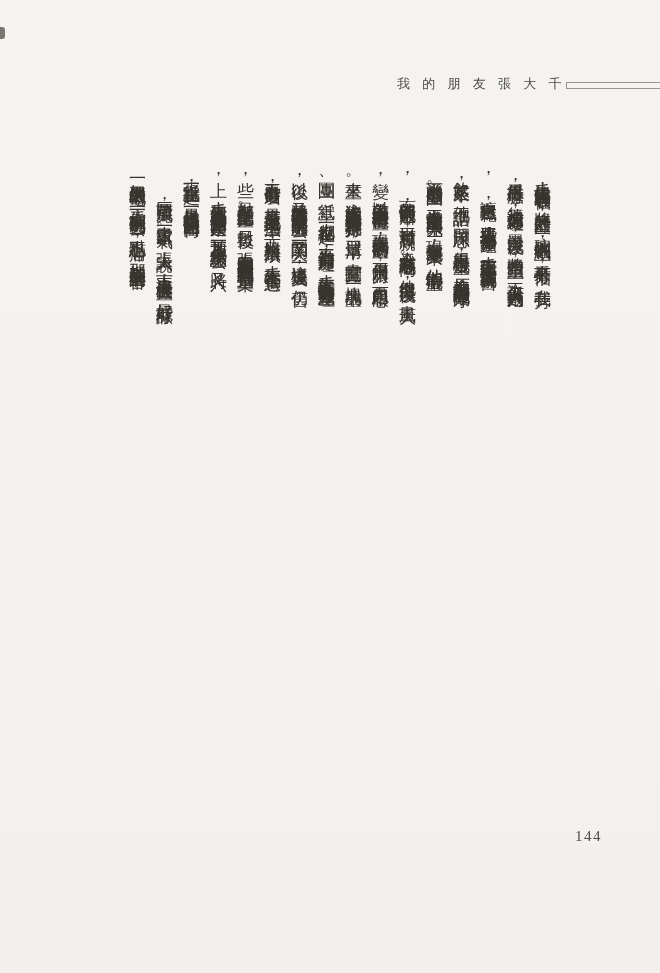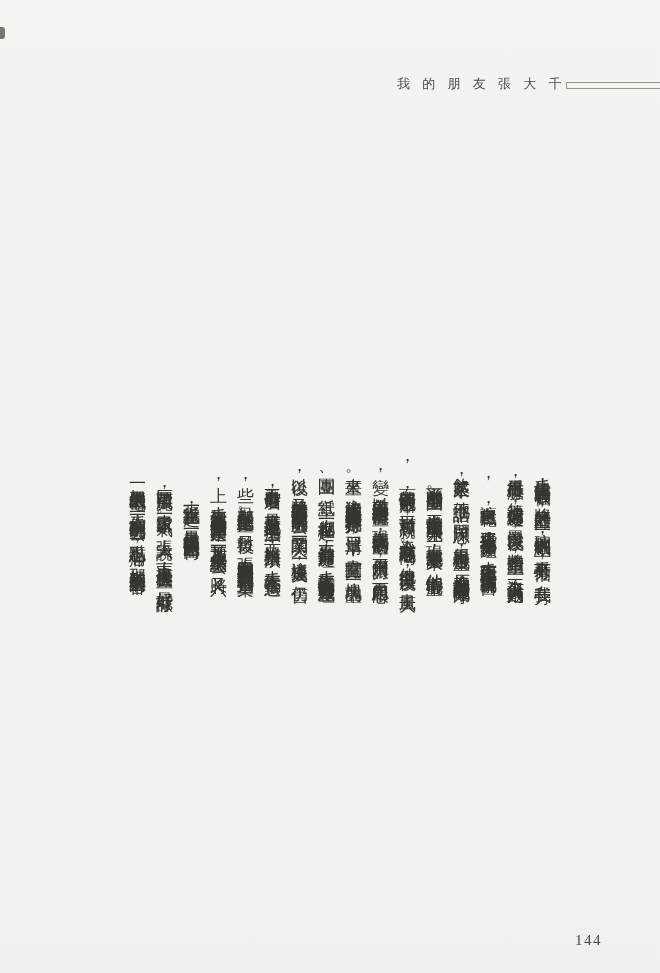--- a/index.html
+++ b/index.html
@@ -2,21 +2,20 @@
 <html><head>
 <meta charset="utf-8">
 <style>
   html,body{margin:0;padding:0;}
   .page{
     position:relative;
     width:660px;height:973px;
     background:linear-gradient(180deg,#f4f3f0 0%,#f3f2ef 60%,#f1f0ec 100%);
     font-family:"Liberation Serif","DejaVu Serif",serif;
     overflow:hidden;
-    text-align:center;
   }
   .running-header{
     position:absolute;top:75px;left:397px;
     font-size:13px;letter-spacing:4.5px;white-space:nowrap;
     color:#4c4a47;
   }
   .header-rule{
     position:absolute;top:82px;left:566px;
     width:100px;height:5px;
     border:1px solid #97948f;background:transparent;
@@ -26,21 +25,21 @@
     background:#5a5650;border-radius:0 3px 3px 0;opacity:.8;
   }
   .body-text{
     position:absolute;top:169px;right:104px;height:702px;
     writing-mode:vertical-rl;text-orientation:upright;
     color:#38342f;font-size:17px;letter-spacing:1.1px;line-height:27px;
   }
   .col{margin:0;}
   .col.indent{text-indent:19px;}
   .page-number{
-    position:absolute;left:575px;top:932px;
+    position:absolute;left:575px;top:828px;
     font-size:15px;letter-spacing:1.5px;color:#4c4a47;
   }
 </style>
 </head>
 <body>
 
 <div class="page">
 
   <div class="scan-artifact"></div>
 

